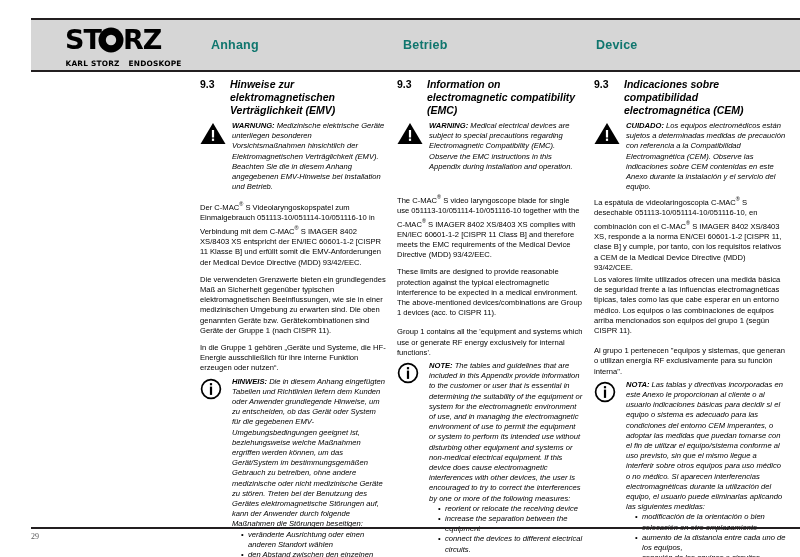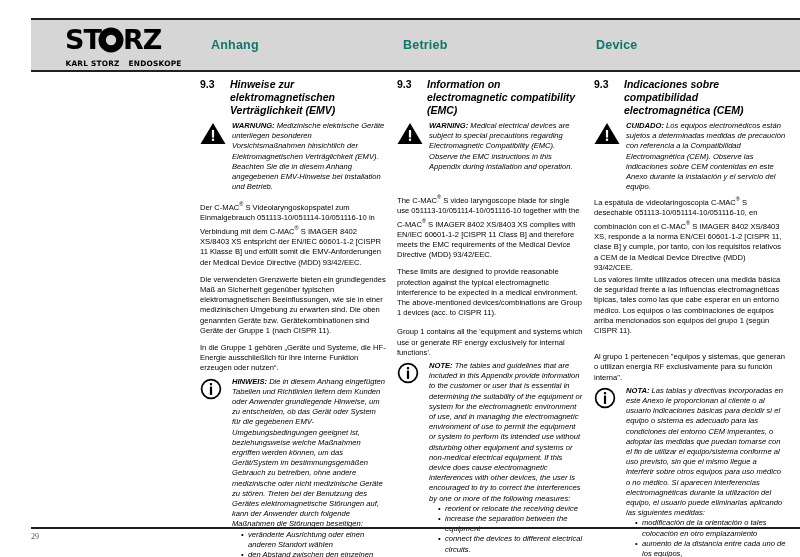--- a/index.html
+++ b/index.html
@@ -302,36 +302,36 @@
           <polygon points="13,1 25.5,22 0.5,22" fill="#000"></polygon>
           <rect x="11.9" y="8" width="2.2" height="7.5" fill="#fff"></rect>
           <rect x="11.9" y="16.6" width="2.2" height="2.3" fill="#fff"></rect>
         </svg>
       </div>
       <div class="adm-text"><b>CUIDADO:</b><span> Los equipos electromédicos están sujetos a determinadas medidas de precaución con referencia a la Compatibilidad Electromagnética (CEM). Observe las indicaciones sobre CEM contenidas en este Anexo durante la instalación y el servicio del equipo.</span></div>
     </div>
 
     <p class="body" style="margin-top:2px;margin-bottom:2px"><span>La espátula de videolaringoscopia C-MAC</span><span class="sup">®</span><span> S desechable 051113-10/051114-10/051116-10, en combinación con el C-MAC</span><span class="sup">®</span><span> S IMAGER 8402 XS/8403 XS, responde a la norma EN/CEI 60601-1-2 [CISPR 11, clase B] y cumple, por tanto, con los requisitos relativos a CEM de la Medical Device Directive (MDD) 93/42/CEE.</span></p>
 
-    <p class="body" style="margin-bottom:16px">Los valores límite utilizados ofrecen una medida básica de seguridad frente a las influencias electromagnéticas típicas, tales como las que cabe esperar en un entorno médico. Los equipos o las combinaciones de equipos arriba mencionados son equipos del grupo 1 (según CISPR 11).</p>
+    <p class="body" style="margin-bottom:10px">Los valores límite utilizados ofrecen una medida básica de seguridad frente a las influencias electromagnéticas típicas, tales como las que cabe esperar en un entorno médico. Los equipos o las combinaciones de equipos arriba mencionados son equipos del grupo 1 (según CISPR 11).</p>
 
     <p class="body tight">Al grupo 1 pertenecen "equipos y sistemas, que generan o utilizan energía RF exclusivamente para su función interna".</p>
 
     <div class="adm">
       <div class="adm-icon">
         <svg width="22" height="22" viewBox="0 0 22 22">
           <circle cx="11" cy="11" r="9.4" fill="none" stroke="#000" stroke-width="1.7"></circle>
           <rect x="9.9" y="5.1" width="2.2" height="2.2" fill="#000"></rect>
           <rect x="9.9" y="8.6" width="2.2" height="8.3" fill="#000"></rect>
         </svg>
       </div>
       <div class="adm-text"><b>NOTA:</b><span> Las tablas y directivas incorporadas en este Anexo le proporcionan al cliente o al usuario indicaciones básicas para decidir si el equipo o sistema es adecuado para las condiciones del entorno CEM imperantes, o adoptar las medidas que puedan tomarse con el fin de utilizar el equipo/sistema conforme al uso previsto, sin que el mismo llegue a interferir sobre otros equipos para uso médico o no médico. Si aparecen interferencias electromagnéticas durante la utilización del equipo, el usuario puede eliminarlas aplicando las siguientes medidas:</span></div>
     </div>
     <ul class="note-list spaced" style="margin-left:32px">
-      <li>modificación de la orientación o tales colocación en otro emplazamiento</li>
+      <li>modificación de la orientación o bien colocación en otro emplazamiento</li>
       <li>aumento de la distancia entre cada uno de los equipos,</li>
       <li>conexión de los equipos a circuitos eléctricos diferentes.</li>
     </ul>
   </div>
 
 </div>
 
 <div class="footer-rule"></div>
 <div class="page-num">29</div>
 

